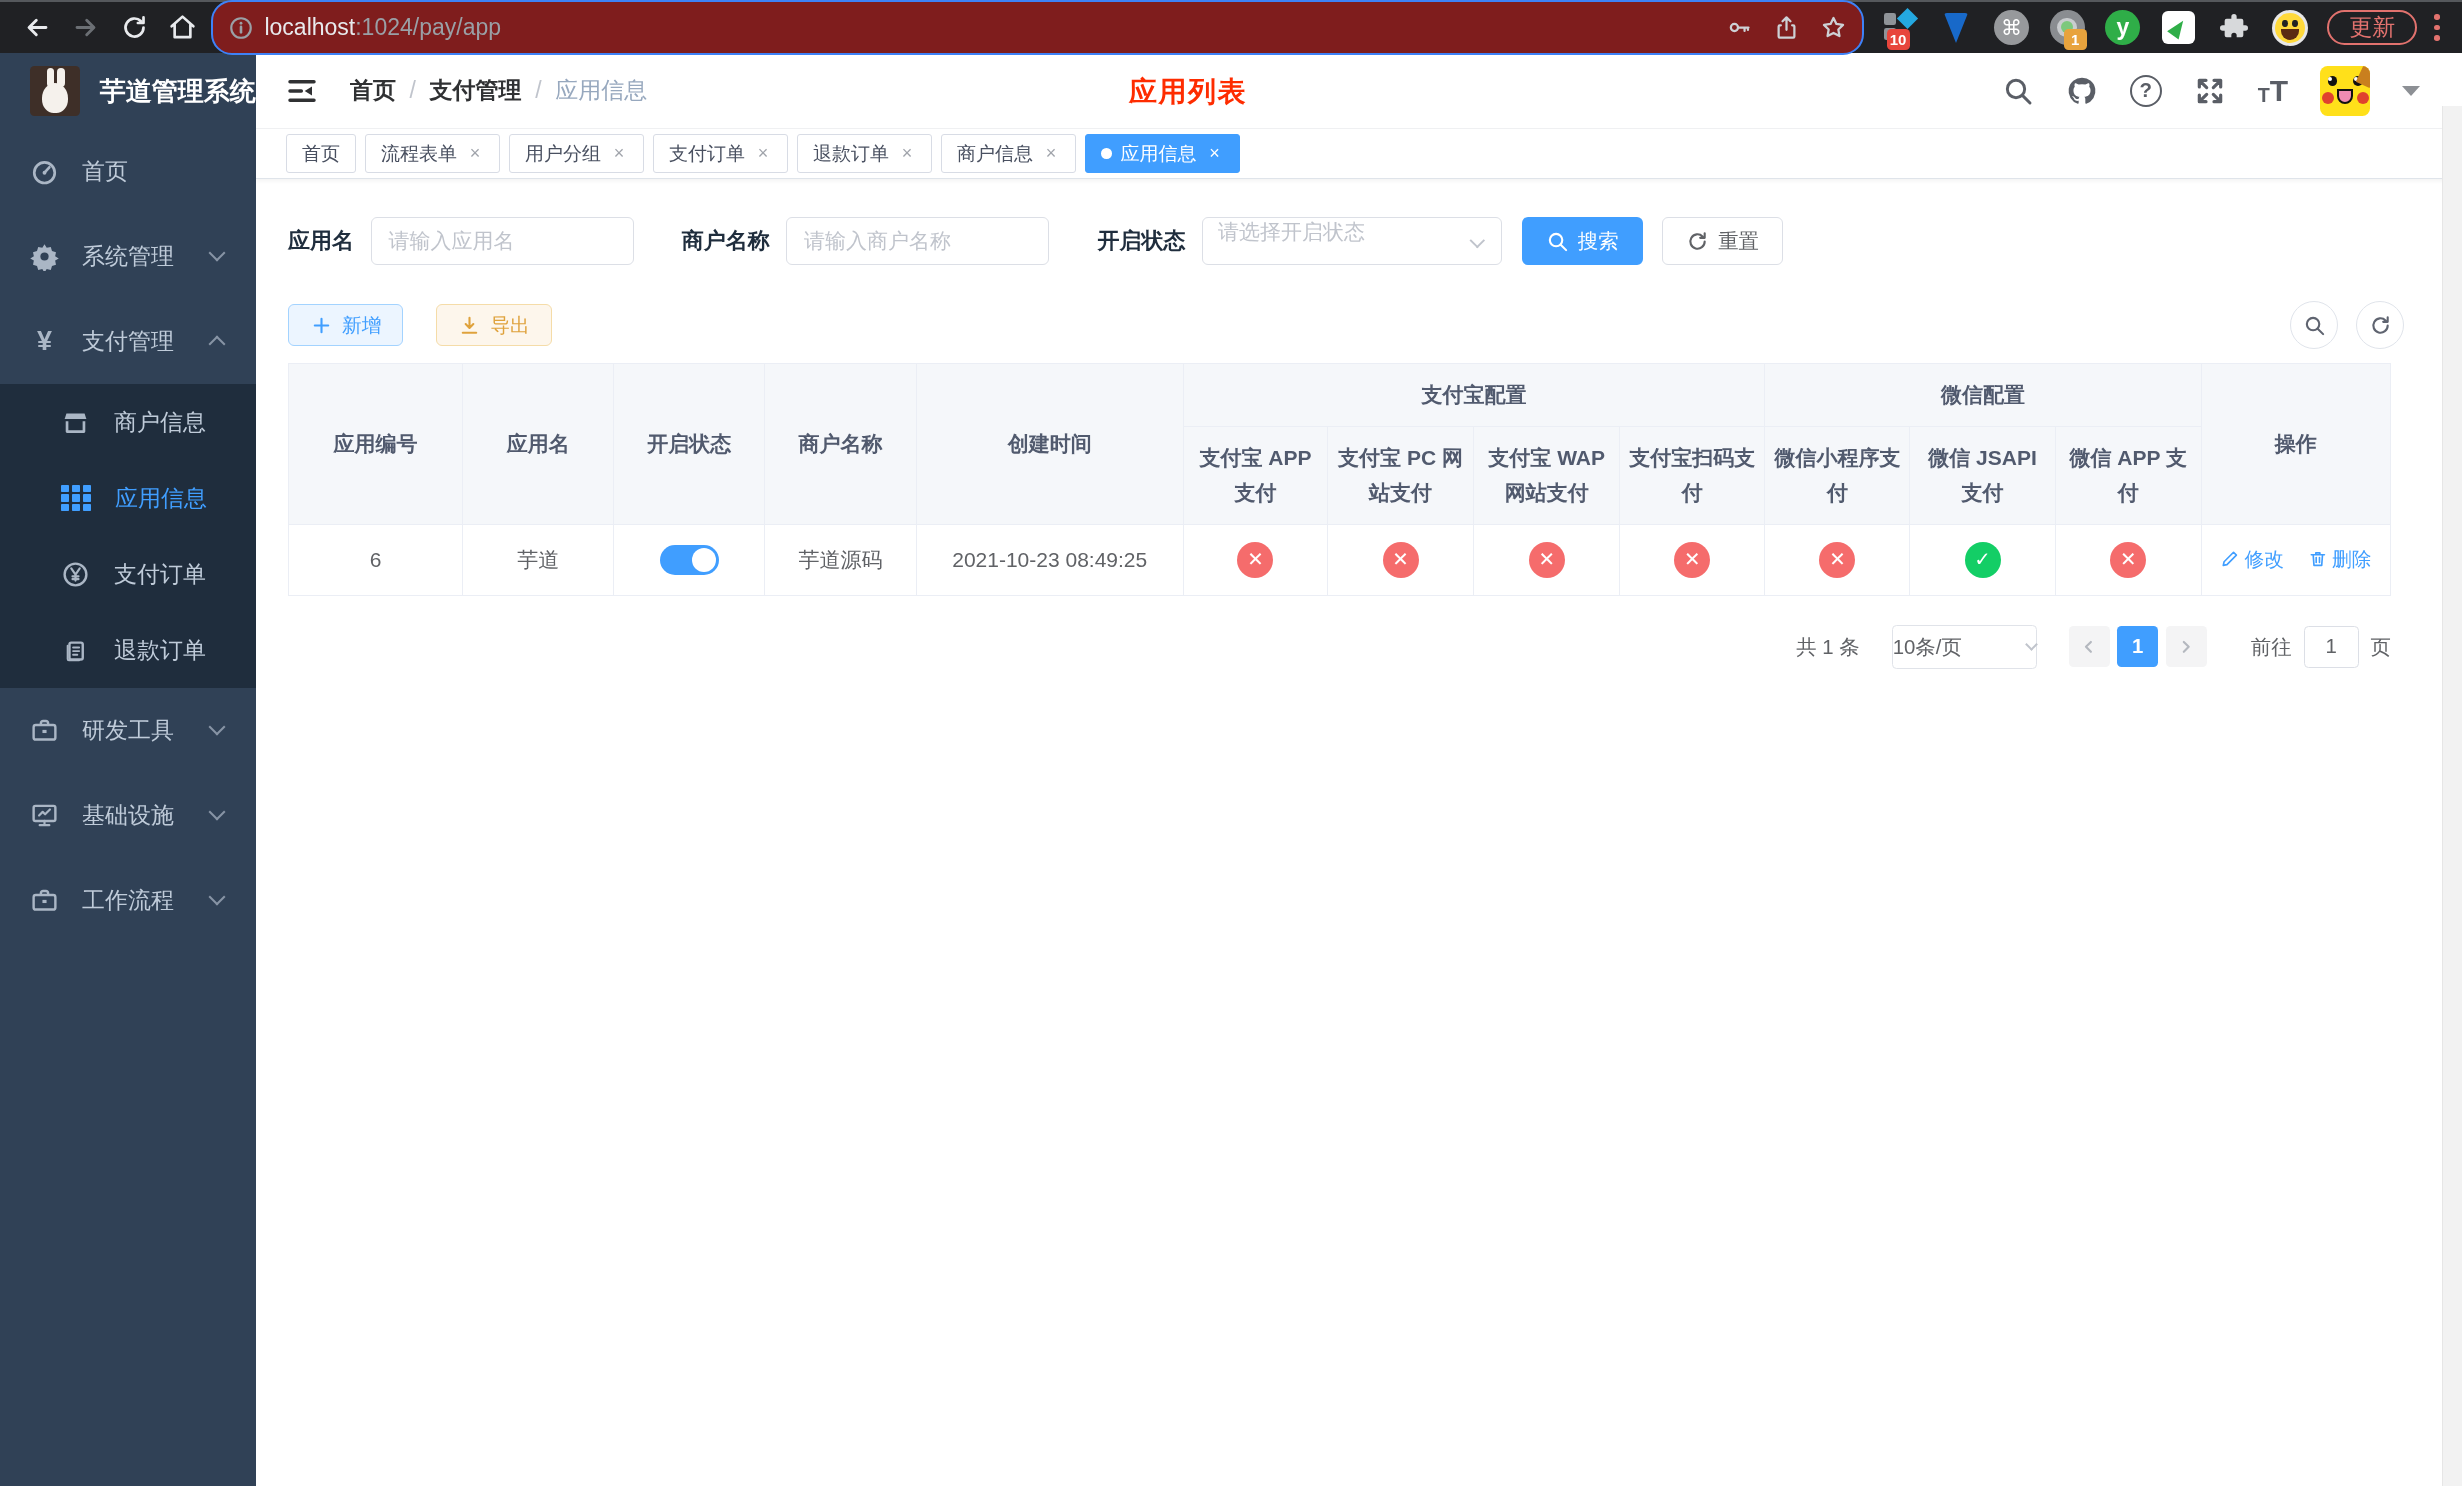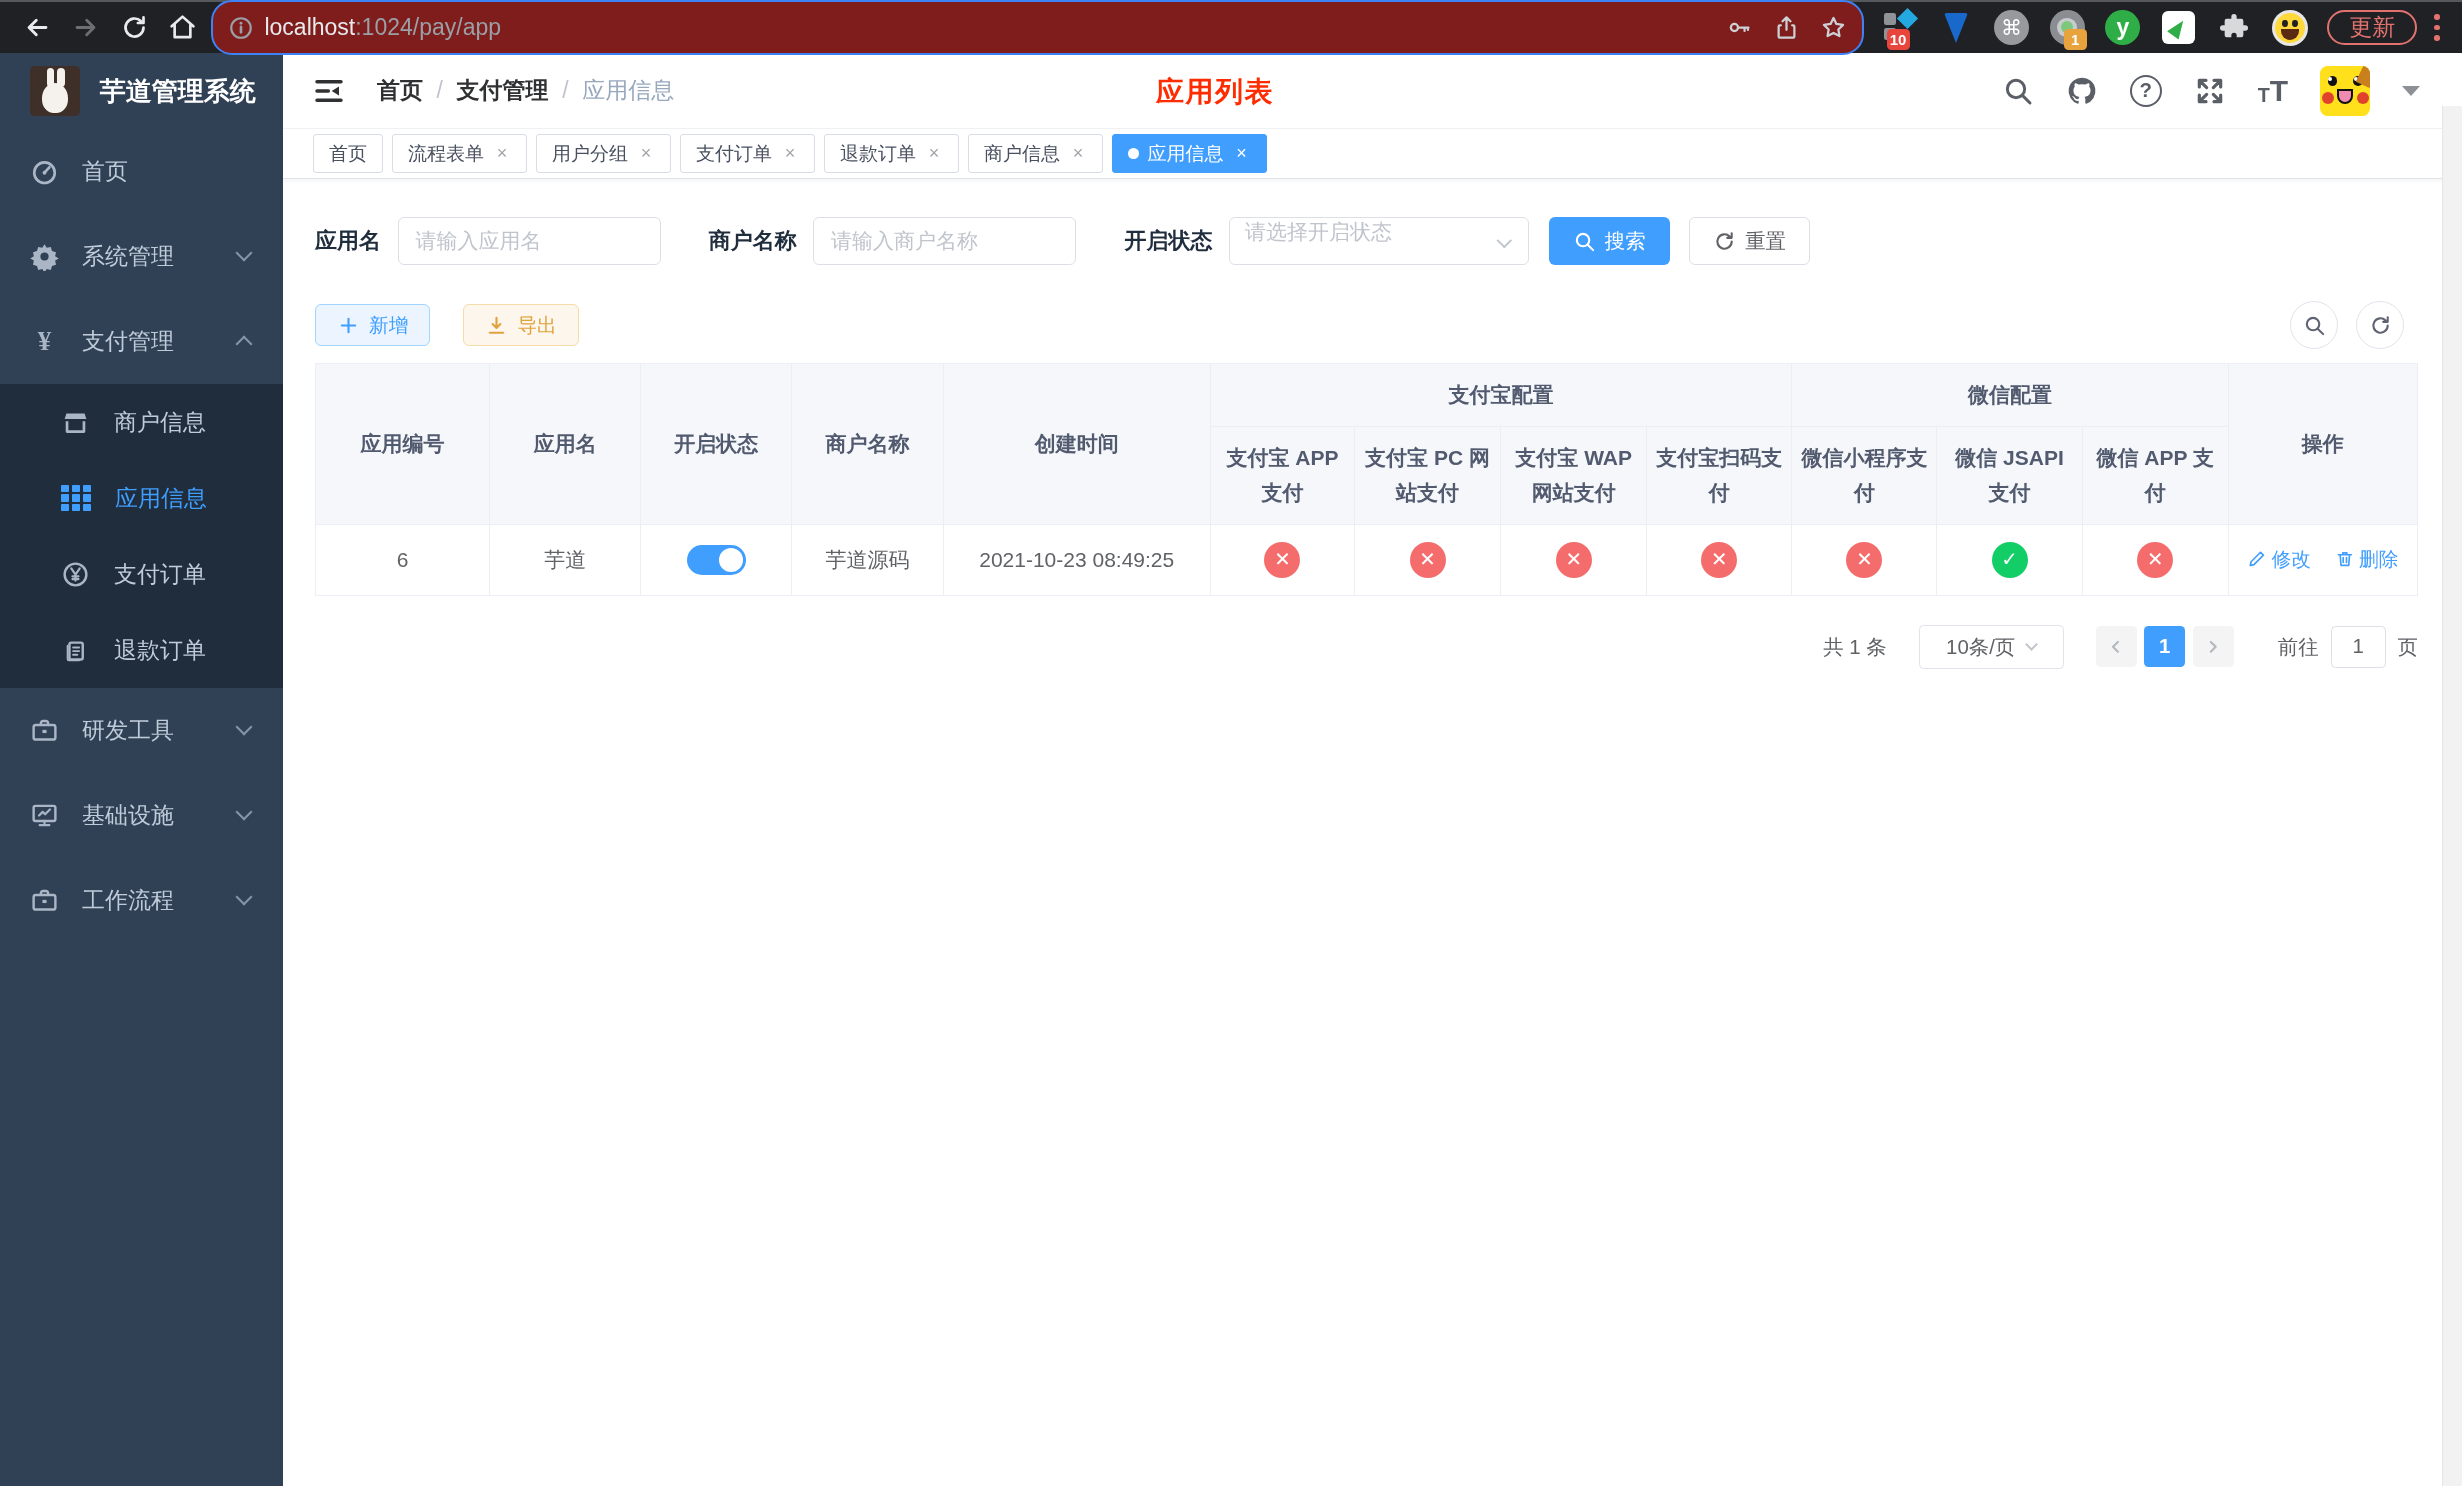--- a/index.html
+++ b/index.html
@@ -37,21 +37,21 @@
   .emoji-face .ye { position:absolute; width:5.3px; height:6.8px; border-radius:50%; background:#222; top:10.6px; }
   .emoji-face .ym { position:absolute; left:9px; top:19.7px; width:18px; height:10.6px; border-radius:0 0 10.6px 10.6px; background:#5b2a12; }
   .update-btn { border:2.3px solid #e2726e; color:#e2726e; border-radius:18px; height:35px; padding:0 19.7px; font-size:23px; display:flex; align-items:center; margin:0 9px 0 12px; flex:0 0 auto; }
   .dots { width:10.6px; display:flex; flex-direction:column; gap:5.3px; align-items:center; margin:0 6px; }
   .dots i { width:5.3px; height:5.3px; border-radius:50%; background:#e2726e; }
 
   
   .app { display:flex; height:1433px; position:relative; }
 
   
-  .sidebar { width:283px; background:#304156; flex:0 0 auto; color:#bfcbd9;font-family:Liberation Serif, serif; }
+  .sidebar { width:256px; background:#304156; flex:0 0 auto; color:#bfcbd9; }
   .logo-row { height:76px; display:flex; align-items:center; padding:0 0 0 30px; }
   .logo-img { width:50px; height:50px; border-radius:4.5px; background:#3e2f28; position:relative; overflow:hidden; flex:0 0 auto; }
   .logo-img .rb { position:absolute; left:12px; top:16.7px; width:26px; height:30px; background:#f5f1ec; border-radius:50% 50% 45% 45%; }
   .logo-img .re1,.logo-img .re2 { position:absolute; top:1.5px; width:7.6px; height:19.7px; background:#f5f1ec; border-radius:4.5px; }
   .logo-img .re1{ left:16.7px; } .logo-img .re2{ left:27px; }
   .logo-title { color:#fff; font-size:26px; font-weight:700; margin-left:19.7px; white-space:nowrap; }
   .s-item { height:85px; display:flex; align-items:center; padding:0 27px 0 30px; font-size:23px; cursor:pointer; position:relative; }
   .s-item .lbl { margin-left:23px; }
   .s-ic { width:29px; height:29px; color:#aab6c5; flex:0 0 auto; }
   .chev { width:12px; height:12px; border-right:2.3px solid #8794a5; border-bottom:2.3px solid #8794a5; position:absolute; right:33px; }
@@ -128,21 +128,21 @@
   .dot[data-state="off"] { background:#f56c6c; }
   .dot[data-state="on"] { background:#13ce66; }
   .dot[data-state="off"]::after { content:"✕"; }
   .dot[data-state="on"]::after { content:"✓"; }
   .act-link { color:#409eff; font-size:19.7px; display:inline-flex; align-items:center; gap:4.5px; cursor:pointer; white-space:nowrap; }
   .act-link + .act-link { margin-left:18px; }
   .act-link svg { width:19.7px; height:19.7px; }
 
   
   .pager { width:2103px; display:flex; align-items:center; justify-content:flex-end; gap:32px; margin-top:29px; font-size:20.4px; color:#606266; }
-  .pg-select { width:145px; height:44px; border:0.8px solid #e0e3e9; border-radius:4.5px; display:flex; align-items:center; justify-content:center; gap:12px; color:#606266; cursor:pointer; position:relative; }
+  .pg-select { width:145px; height:44px; border:0.8px solid #e0e3e9; border-radius:4.5px; display:flex; align-items:center; justify-content:space-between; gap:12px; color:#606266; cursor:pointer; position:relative; }
   .pg-select .chevd { width:9px; height:9px; border-right:2.3px solid #c0c4cc; border-bottom:2.3px solid #c0c4cc; transform:rotate(45deg); margin-top:-4.5px; }
   .pg-btn { width:41px; height:41px; border-radius:4.5px; background:#f4f4f5; display:flex; align-items:center; justify-content:center; color:#b4b8bf; cursor:pointer; }
   .pg-btn svg { width:19.7px; height:19.7px; }
   .pg-num { width:41px; height:41px; border-radius:4.5px; background:#409eff; color:#fff; font-weight:700; display:flex; align-items:center; justify-content:center; cursor:pointer; }
   .pg-pages { display:flex; gap:7.6px; }
   .pg-goto { display:flex; align-items:center; gap:12px; margin-left:12px; }
   .pg-input { width:55px; height:42px; border:0.8px solid #dcdfe6; border-radius:4.5px; text-align:center; font-size:20.4px; color:#606266; outline:none; }
 
   .gutter { position:absolute; right:0; top:53px; bottom:0; width:19.7px; background:#f2f2f2; border-left:0.8px solid #e6e6e6; z-index:20; }
   .hidden-defs { position:absolute; width:0; height:0; overflow:hidden; }

